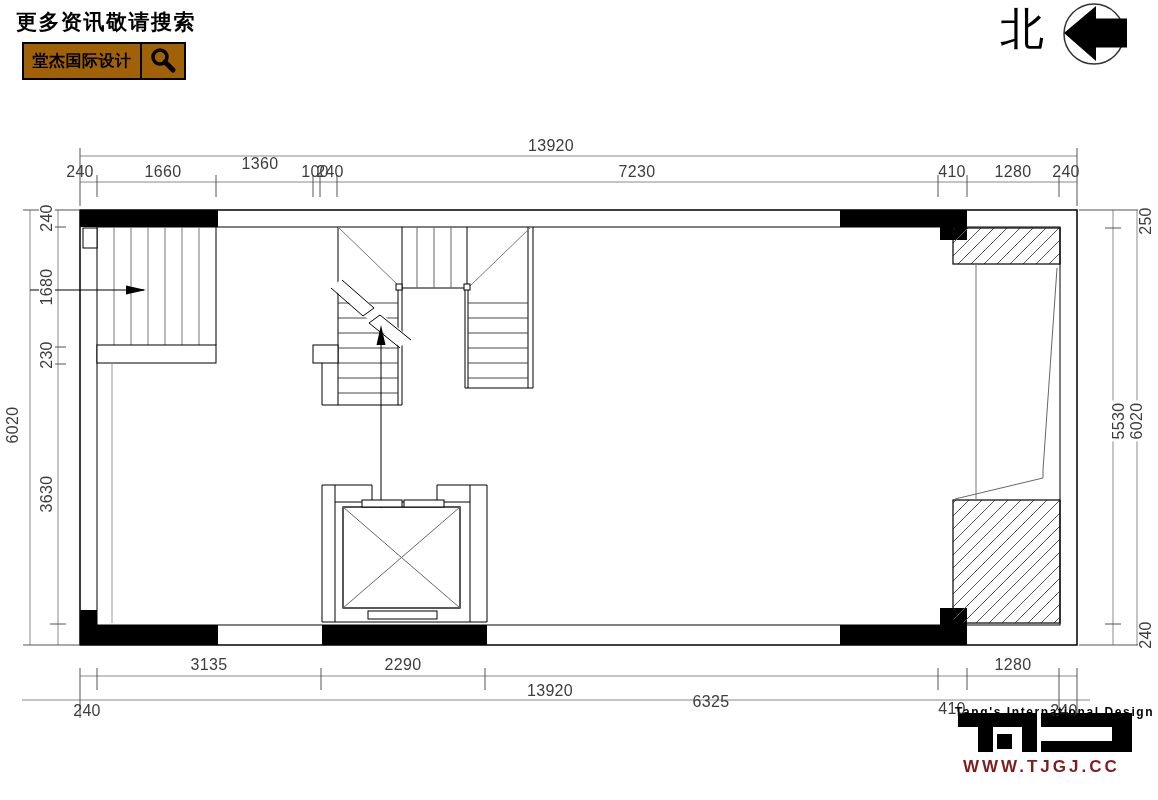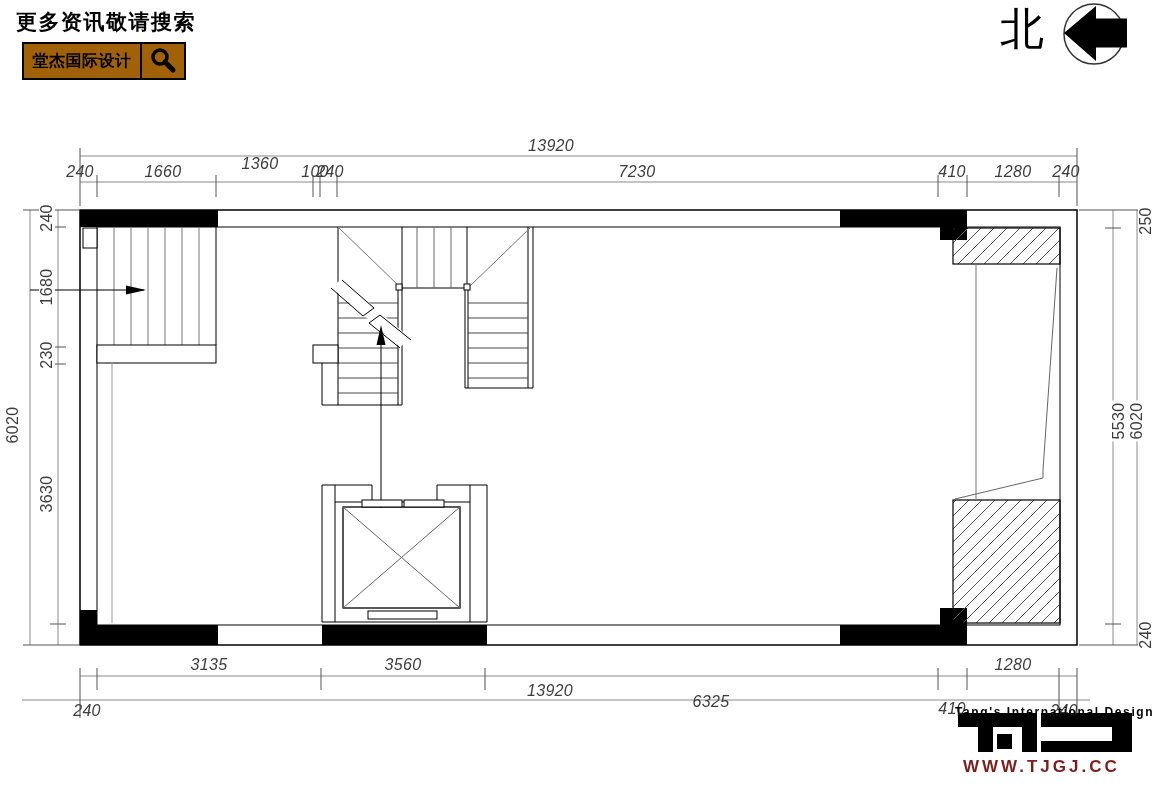--- a/index.html
+++ b/index.html
@@ -1,21 +1,21 @@
 <!DOCTYPE html>
 <html><head>
 <meta charset="utf-8">
 <style>
   html,body{margin:0;padding:0;background:#fff;}
   #page{position:relative;width:1158px;height:800px;background:#fff;overflow:hidden;
         font-family:"Liberation Sans","DejaVu Sans",sans-serif;}
   #plan-svg{position:absolute;left:0;top:0;}
   .abs{position:absolute;}
   .dim{position:absolute;font-size:16px;color:#3d3d3d;letter-spacing:.3px;line-height:1;white-space:nowrap;}
-  .dim-h{transform:translateX(-50%);font-style:italic;}
+  .dim-h{transform:translateX(-50%);}
   .dim-v{transform:translate(-50%,-50%) rotate(-90deg);background:#fff;padding:0 2px;}
   .hdr-note{left:16px;top:8px;font-size:21px;font-weight:bold;letter-spacing:1.5px;color:#000;}
   .brand-box{left:22px;top:42px;width:160px;height:34px;border:2.5px solid #000;display:flex;align-items:stretch;background:#a16207;}
   .brand-text{flex:1;display:flex;align-items:center;justify-content:center;font-size:16px;font-weight:bold;color:#000;letter-spacing:.5px;}
   .brand-sep{width:2px;background:#000;}
   .brand-icon{width:42px;display:flex;align-items:center;justify-content:center;}
   .north-label{left:1000px;top:5px;font-size:44px;color:#000;line-height:1.1;}
   .tagline{left:955px;top:705px;font-size:12px;font-weight:bold;letter-spacing:1.6px;white-space:nowrap;color:#000;}
   .website{left:963px;top:757px;font-size:17px;font-weight:bold;letter-spacing:3px;color:#7f1d1d;white-space:nowrap;}
 </style>
@@ -151,21 +151,21 @@
   <div class="dim dim-h" style="left:163px;top:164px">1660</div>
   <div class="dim dim-h" style="left:260px;top:156px">1360</div>
   <div class="dim dim-h" style="left:315px;top:164px">100</div>
   <div class="dim dim-h" style="left:330px;top:164px">240</div>
   <div class="dim dim-h" style="left:637px;top:164px">7230</div>
   <div class="dim dim-h" style="left:952px;top:164px">410</div>
   <div class="dim dim-h" style="left:1013px;top:164px">1280</div>
   <div class="dim dim-h" style="left:1066px;top:164px">240</div>
 
   <div class="dim dim-h" style="left:209px;top:657px">3135</div>
-  <div class="dim dim-h" style="left:403px;top:657px">3560</div>
+  <div class="dim dim-h" style="left:403px;top:657px">2290</div>
   <div class="dim dim-h" style="left:711px;top:694px">6325</div>
   <div class="dim dim-h" style="left:1013px;top:657px">1280</div>
   <div class="dim dim-h" style="left:550px;top:683px">13920</div>
   <div class="dim dim-h" style="left:87px;top:703px">240</div>
   <div class="dim dim-h" style="left:952px;top:701px">410</div>
   <div class="dim dim-h" style="left:1064px;top:703px">240</div>
 
   <div class="dim dim-v" style="left:13px;top:425px">6020</div>
   <div class="dim dim-v" style="left:47px;top:218px">240</div>
   <div class="dim dim-v" style="left:47px;top:287px">1680</div>

